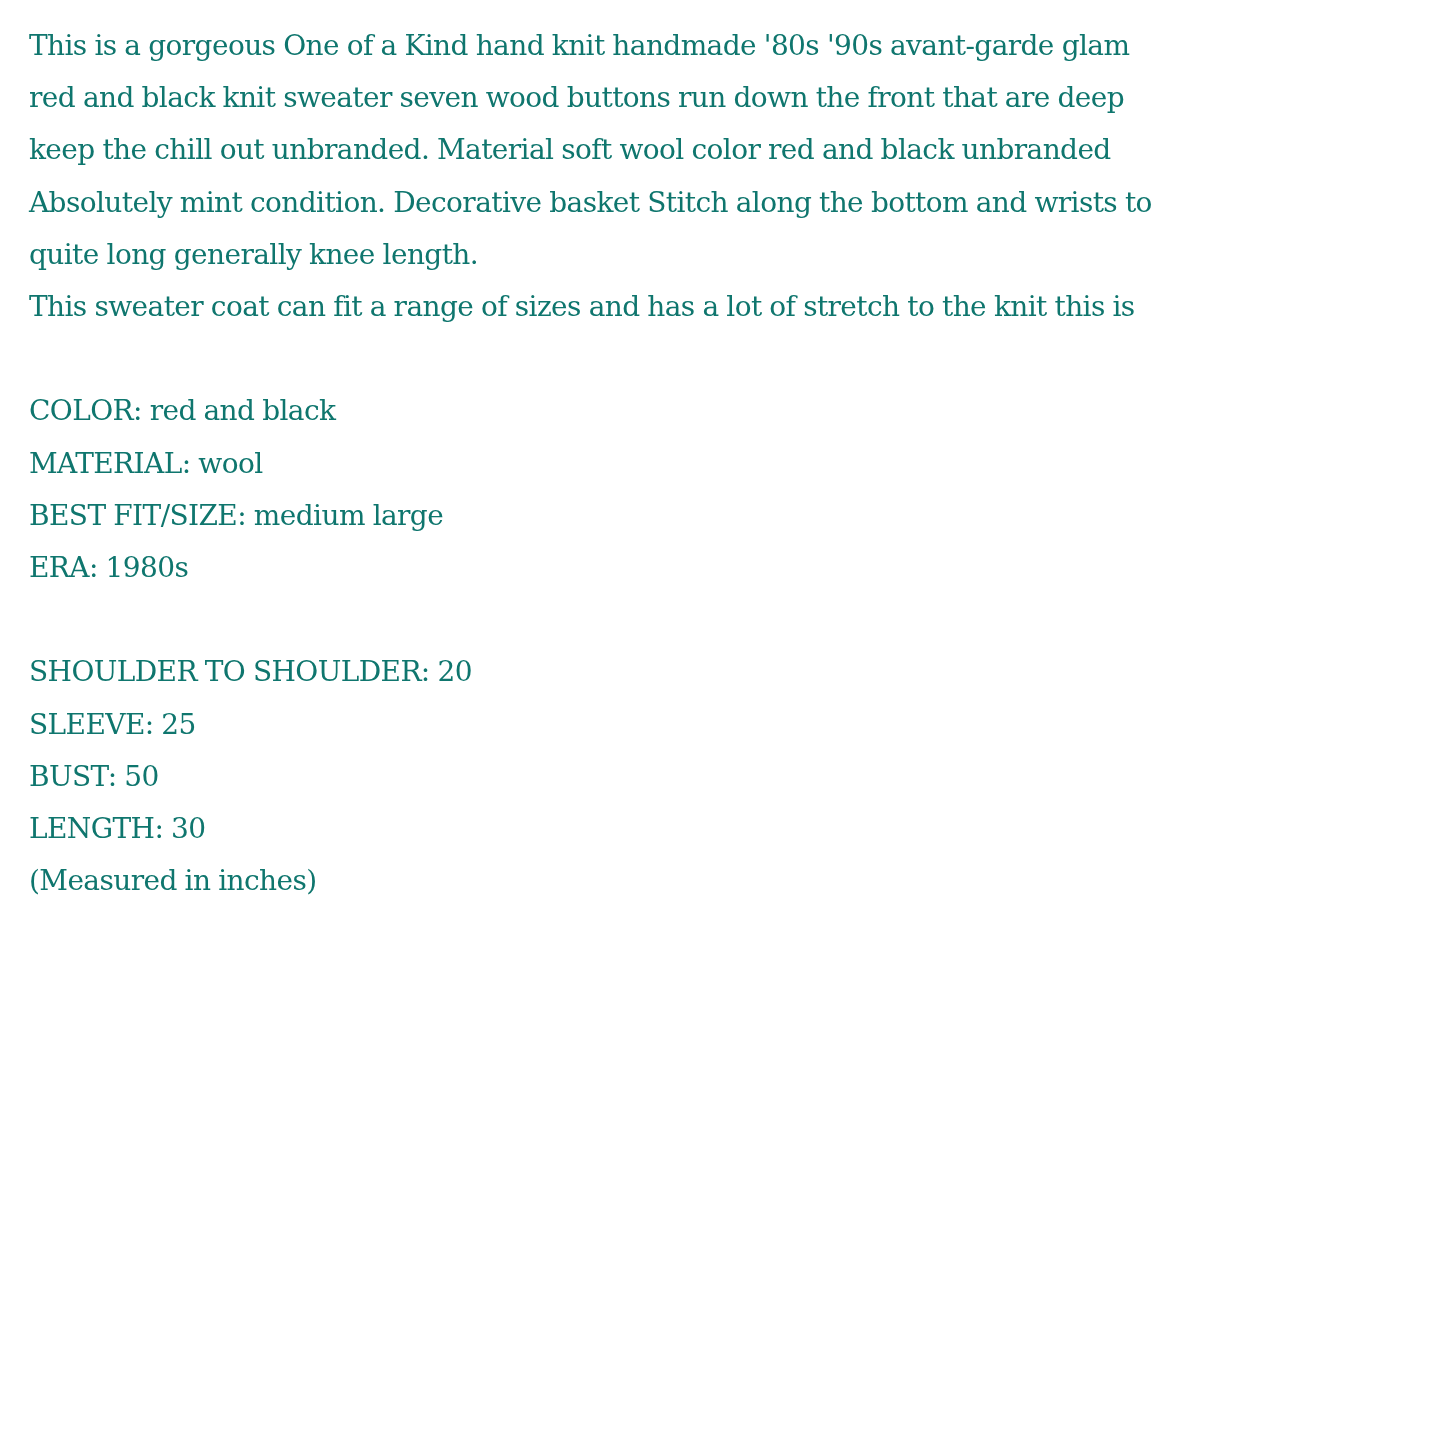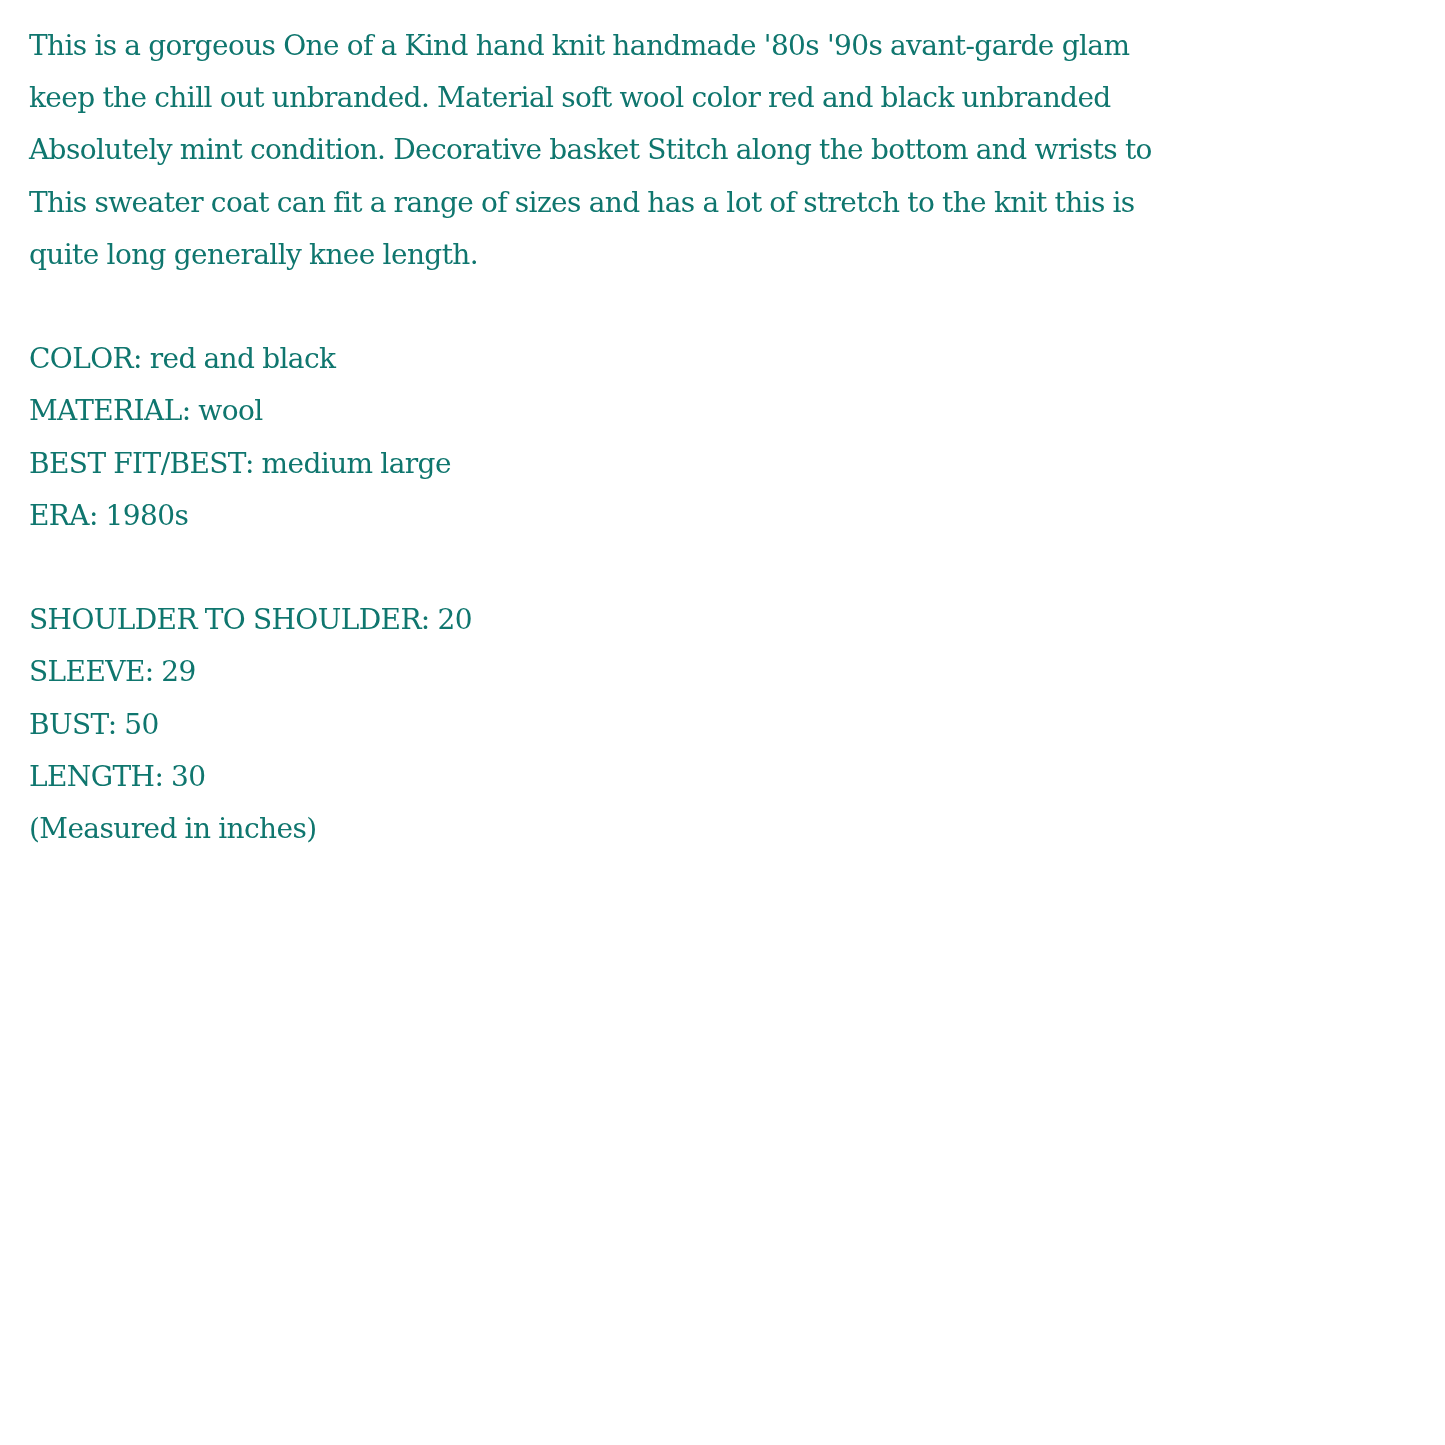--- a/index.html
+++ b/index.html
@@ -34,39 +34,40 @@
       height: 52.2px;
     }
     .para { display: block; }
   </style>
 </head>
 <body>
 
 <div class="doc">
   <div class="para">
     <span class="line">This is a gorgeous One of a Kind hand knit handmade '80s '90s avant-garde glam</span>
+    <span class="line">red and black knit sweater seven wood buttons run down the front that are deep</span>
     <span class="line">keep the chill out unbranded. Material soft wool color red and black unbranded</span>
     <span class="line">Absolutely mint condition. Decorative basket Stitch along the bottom and wrists to</span>
   </div>
   <div class="para">
+    <span class="line">quite long generally knee length.</span>
     <span class="line">This sweater coat can fit a range of sizes and has a lot of stretch to the knit this is</span>
-    <span class="line">quite long generally knee length.</span>
   </div>
 
   <span class="blank"></span>
 
   <div class="para">
     <span class="line">COLOR: red and black</span>
     <span class="line">MATERIAL: wool</span>
-    <span class="line">BEST FIT/BEST: medium large</span>
+    <span class="line">BEST FIT/SIZE: medium large</span>
     <span class="line">ERA: 1980s</span>
   </div>
 
   <span class="blank"></span>
 
   <div class="para">
     <span class="line">SHOULDER TO SHOULDER: 20</span>
-    <span class="line">SLEEVE: 29</span>
+    <span class="line">SLEEVE: 25</span>
     <span class="line">BUST: 50</span>
     <span class="line">LENGTH: 30</span>
     <span class="line">(Measured in inches)</span>
   </div>
 </div>
 
 </body></html>

